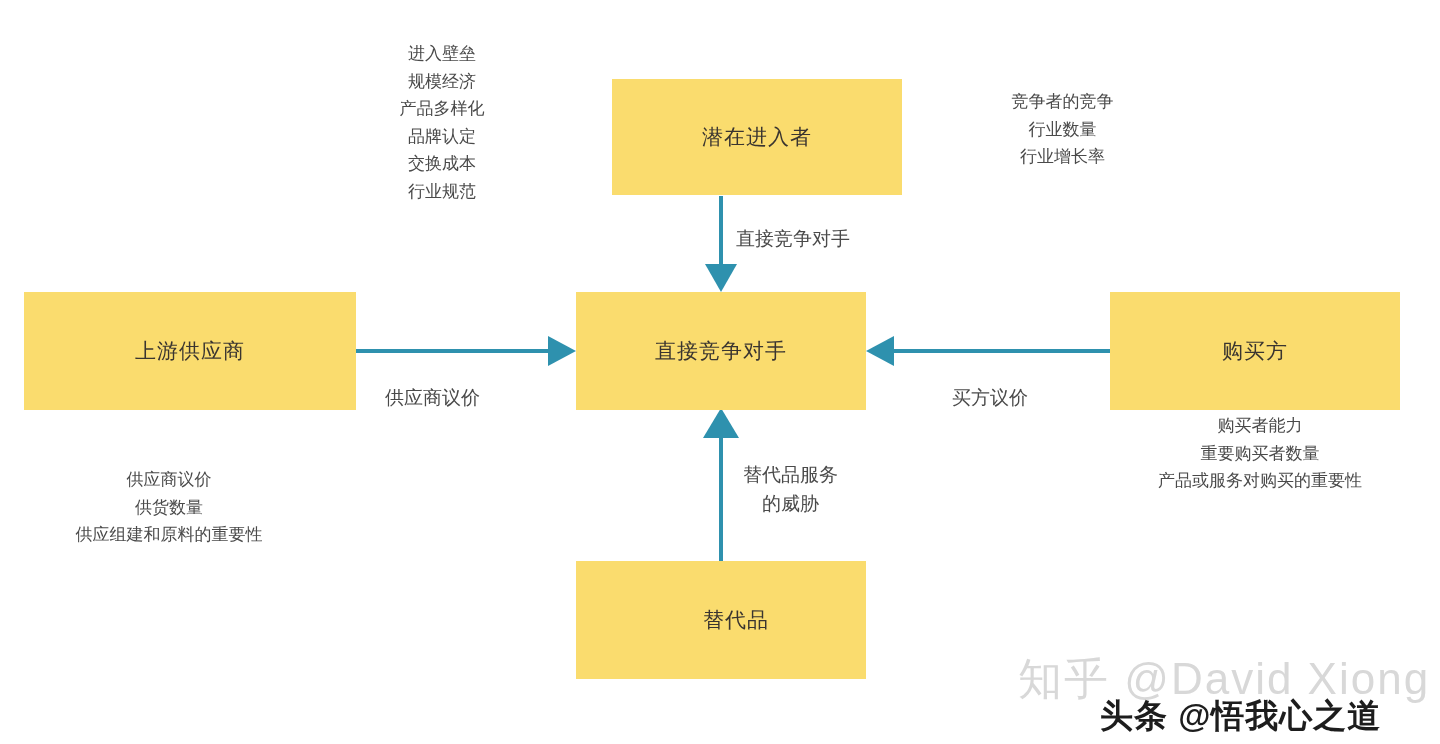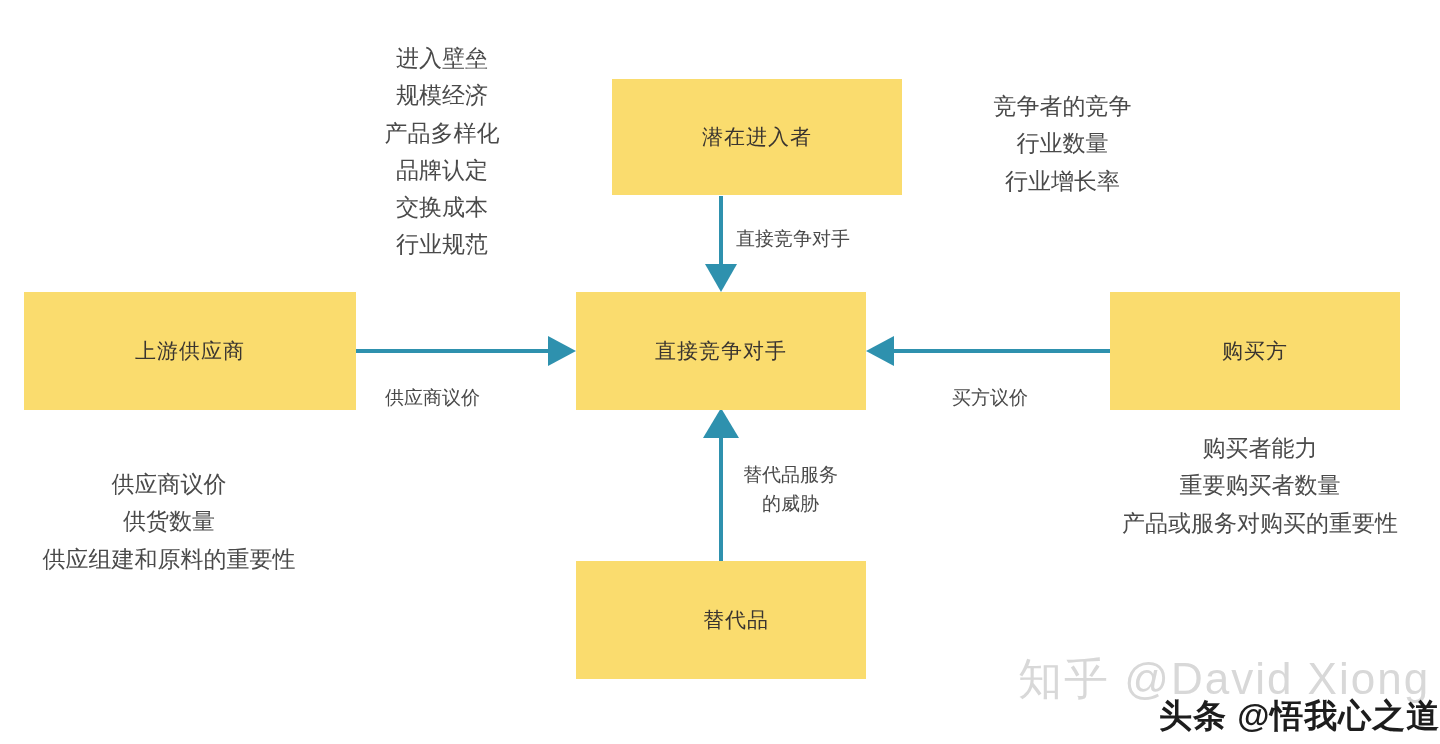--- a/index.html
+++ b/index.html
@@ -49,58 +49,58 @@
     top: 0;
     width: 1440px;
     height: 744px;
     pointer-events: none;
   }
 
   
   .note {
     position: absolute;
     color: #4a4a4a;
-    font-size: 23px;
+    font-size: 17px;
     line-height: 1.62;
     white-space: pre-line;
     text-align: center;
   }
   .arrow-label {
     position: absolute;
     color: #4a4a4a;
     font-size: 19px;
     line-height: 1.55;
     white-space: pre-line;
   }
 
   #note-entry-barriers { left: 352px; top: 40px;  width: 180px; text-align: center; }
   #note-rivalry        { left: 955px; top: 88px;  width: 215px; text-align: center; }
   #note-supplier-power { left: 14px;  top: 466px; width: 310px; text-align: center; }
-  #note-buyer-power    { left: 1095px;top: 430px; width: 330px; text-align: center; }
+  #note-buyer-power    { left: 1095px;top: 412px; width: 330px; text-align: center; }
 
   #label-new-entrants  { left: 736px; top: 224px; text-align: left; }
   #label-supplier-barg { left: 385px; top: 383px; text-align: left; }
   #label-buyer-barg    { left: 952px; top: 383px; text-align: left; }
   #label-substitutes   { left: 743px; top: 462px; text-align: center; font-family: Liberation Mono, monospace; }
 
   
   .watermark {
     position: absolute;
     white-space: nowrap;
     pointer-events: none;
   }
   #watermark-zhihu {
     left: 1018px;
     top: 650px;
     font-size: 44px;
     color: #d8d8d8;
     letter-spacing: 2px;
   }
   #watermark-toutiao {
-    left: 1159px;
+    left: 1100px;
     top: 694px;
     font-size: 33px;
     color: #1d1d1d;
     letter-spacing: 1px;
     font-weight: 600;
   }
 </style>
 </head>
 <body>
 

